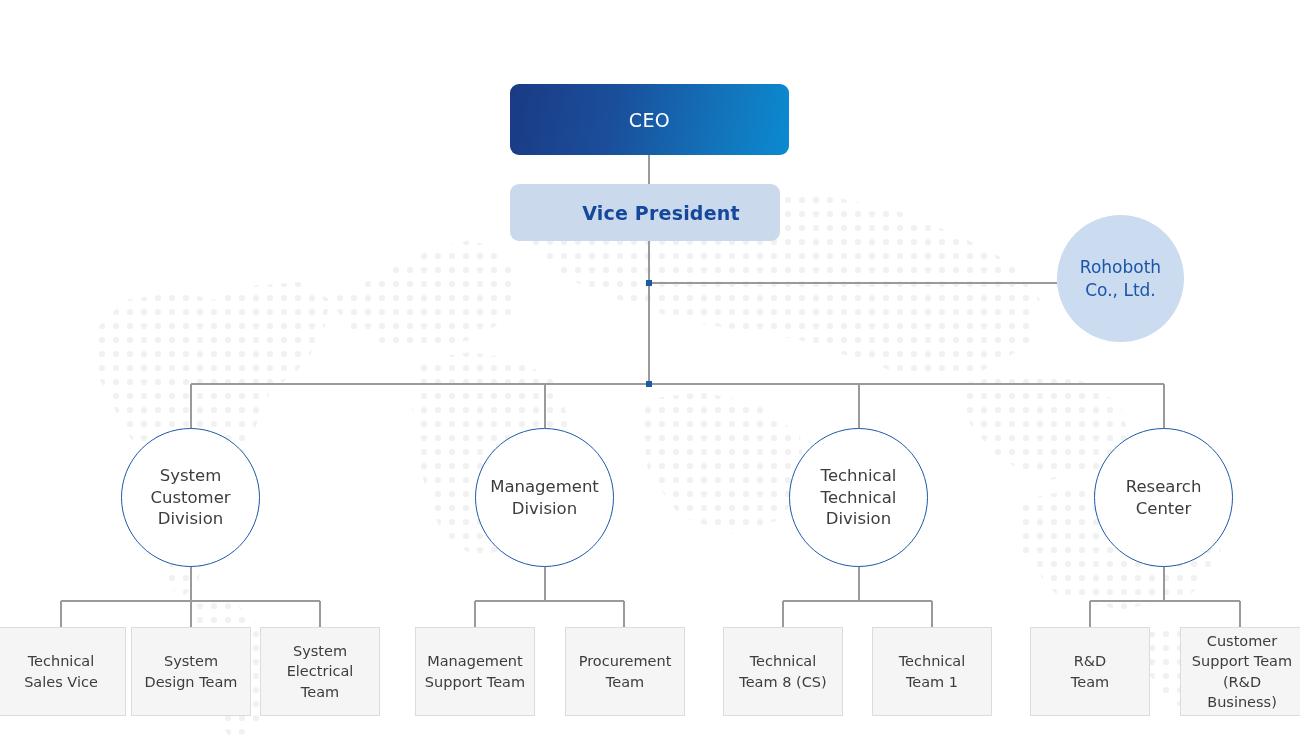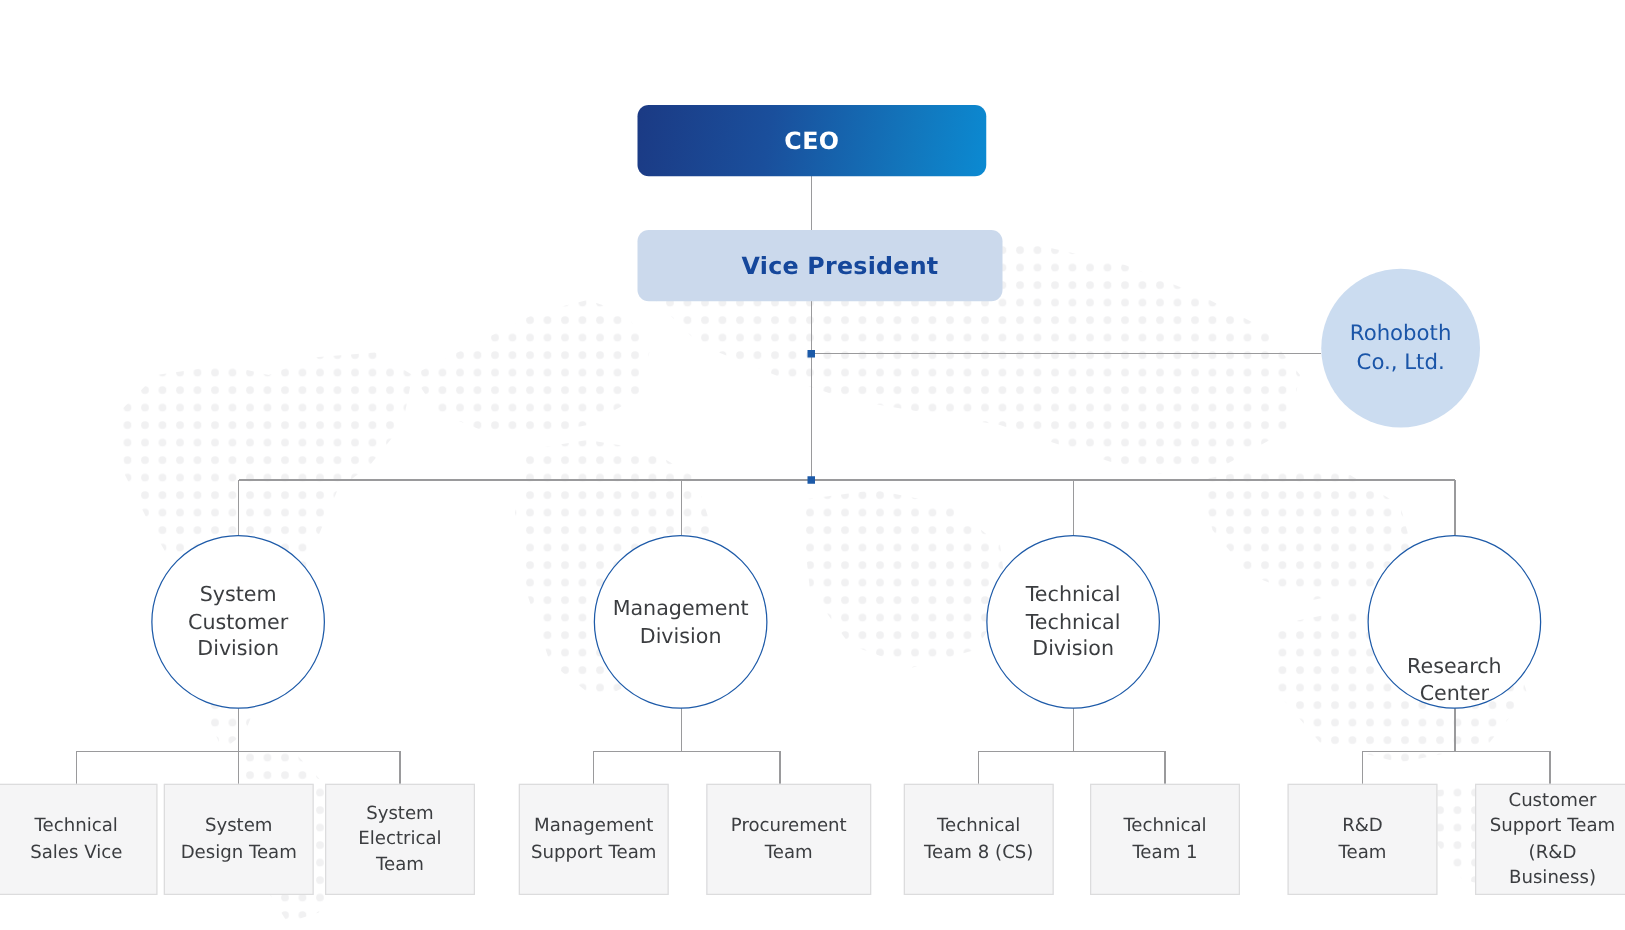--- a/index.html
+++ b/index.html
@@ -56,34 +56,34 @@
     align-items: center;
     justify-content: center;
     text-align: center;
   }
 
   
   .box-ceo {
     left: 510px;
     top: 84px;
     width: 279px;
-    height: 57px;
+    height: 71px;
     border-radius: 9px;
     background: linear-gradient(100deg, #1b3a84 0%, #1a4f9c 38%, #1277bd 78%, #0b8ad2 100%);
     color: #ffffff;
     font-size: 19px;
-    font-weight: bold;
+    font-weight: normal;
     letter-spacing: 0.4px;
   }
 
   
   .box-vp {
     left: 510px;
     top: 184px;
-    width: 292px;
+    width: 270px;
     height: 57px;
     border-radius: 9px;
     background: #cbd9ec;
     color: #15479b;
     font-size: 19px;
     font-weight: bold;
     letter-spacing: 0.2px;
     padding-left: 32px;
   }
 
@@ -239,21 +239,21 @@
     </div>
 
     <div class="node circle-division" style="left:789px; top:428px;">
       <div>
         <span class="node-label">Technical</span>
         <span class="node-label">Technical</span>
         <span class="node-label">Division</span>
       </div>
     </div>
 
-    <div class="node circle-division" style="left:1094px; top:428px;align-items:flex-end;">
+    <div class="node circle-division" style="left:1094px; top:428px;">
       <div>
         <span class="node-label">Research</span>
         <span class="node-label">Center</span>
       </div>
     </div>
 
     <div class="node box-team" style="left:-4px; top:627px; width:130px;">
       <div>
         <span class="node-label">Technical</span>
         <span class="node-label">Sales Vice</span>
@@ -274,21 +274,21 @@
       </div>
     </div>
 
     <div class="node box-team" style="left:415px; top:627px; width:120px;">
       <div>
         <span class="node-label">Management</span>
         <span class="node-label">Support Team</span>
       </div>
     </div>
 
-    <div class="node box-team" style="left:565px; top:627px; width:132px;">
+    <div class="node box-team" style="left:565px; top:627px; width:120px;">
       <div>
         <span class="node-label">Procurement</span>
         <span class="node-label">Team</span>
       </div>
     </div>
 
     <div class="node box-team" style="left:723px; top:627px; width:120px;">
       <div>
         <span class="node-label">Technical</span>
         <span class="node-label">Team 8 (CS)</span>

